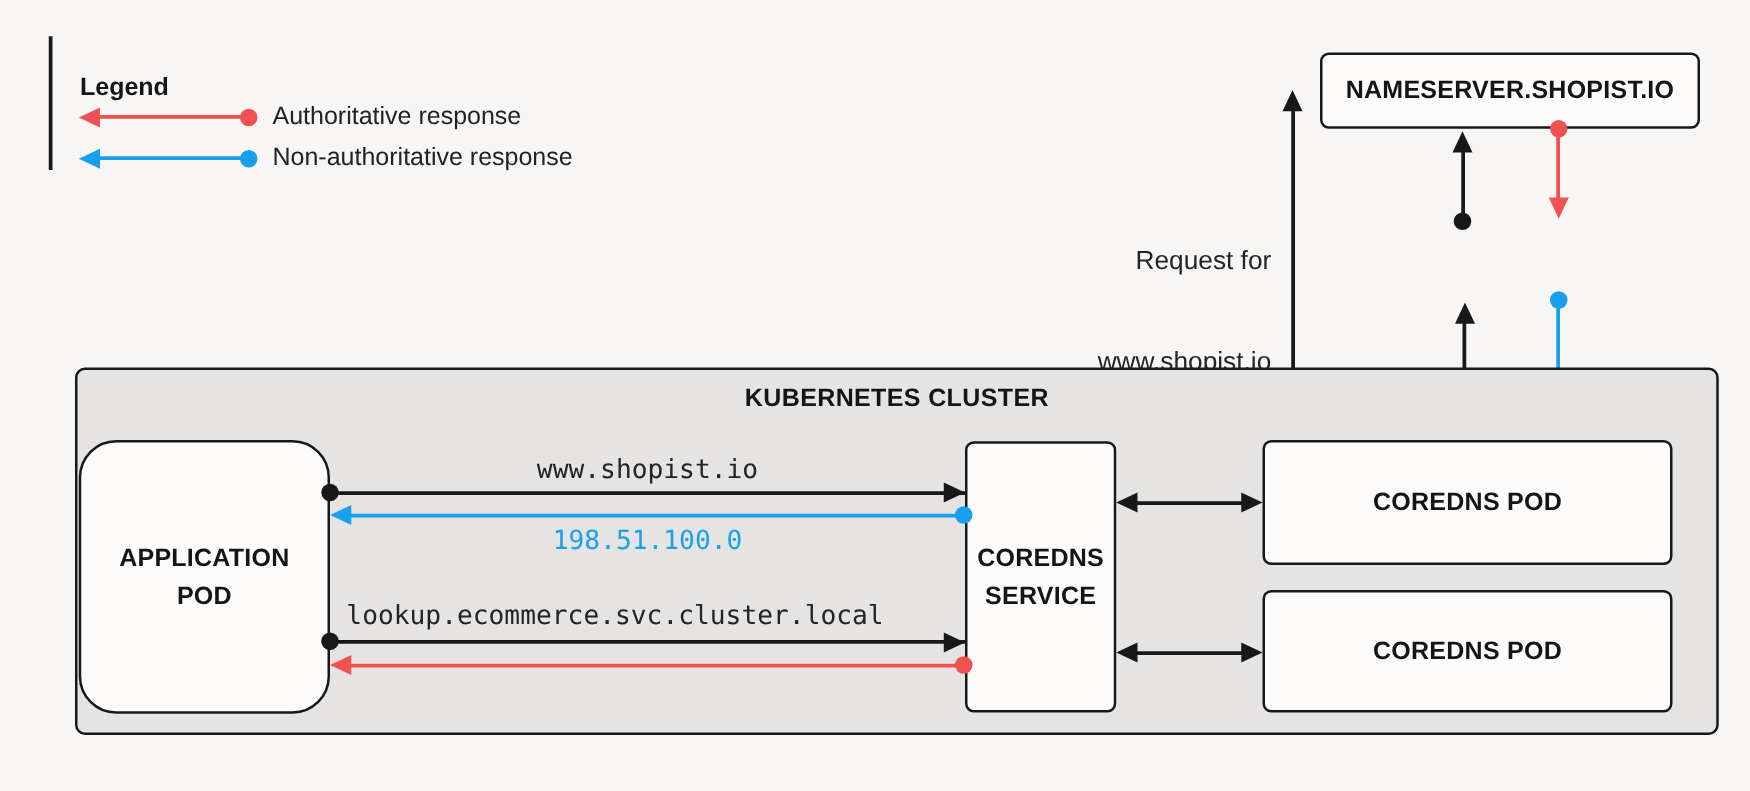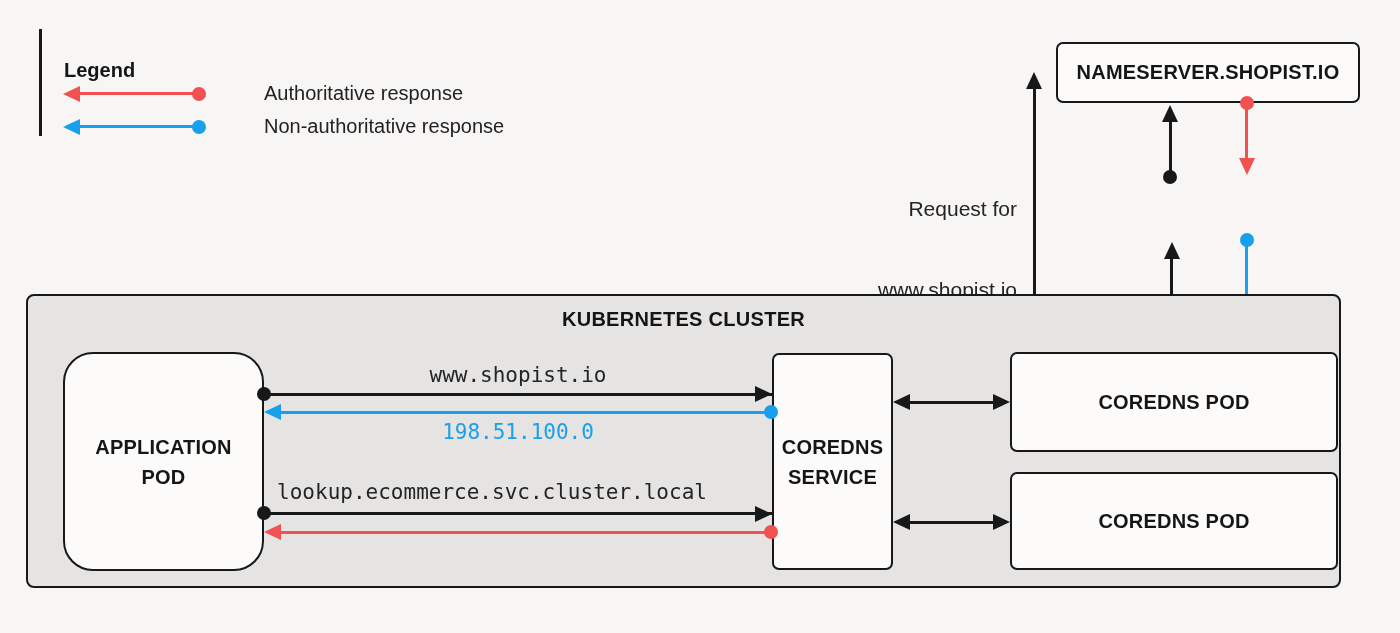--- a/index.html
+++ b/index.html
@@ -41,21 +41,21 @@
   .mono{position:absolute;font-family:"DejaVu Sans Mono",monospace;font-size:21px;
     color:#232426;white-space:nowrap;line-height:24px;}
   .mono.center{transform:translateX(-50%);}
   .mono.blue-t{color:var(--blue);} .mono.red-t{color:var(--red);}
   .annotation{position:absolute;font-family:Liberation Sans, sans-serif;font-size:21px;
     line-height:27px;text-align:right;color:#232426;white-space:pre;}
 
   
   .legend-bar{position:absolute;left:39px;top:29px;width:3px;height:107px;background:var(--black);}
   .legend-title{position:absolute;left:64px;top:28px;font-weight:700;font-size:20px;color:#141517;margin-top:31px;}
-  .legend-label{position:absolute;font-size:20px;color:#212224;margin-left:46px;}
+  .legend-label{position:absolute;font-size:20px;color:#212224;}
 </style>
 </head>
 <body>
 
 <div class="canvas">
 
   <div>
     <div class="legend-bar"></div>
     <div class="legend-title">Legend</div>
 
@@ -107,21 +107,21 @@
     <div class="vline bg-black" style="left:1170px;top:258px;height:94px;"></div>
     <div class="dot bg-black" style="left:1165px;top:344px;"></div>
   </div>
 
   <div>
     <div class="dot bg-blue" style="left:1240px;top:233px;"></div>
     <div class="vline bg-blue" style="left:1245px;top:240px;height:96px;"></div>
     <div class="tri tri-down blue" style="left:1239px;top:335px;"></div>
   </div>
 
-  <div class="cluster" style="left:26px;top:294px;width:1315px;height:294px;">
+  <div class="cluster" style="left:60px;top:294px;width:1315px;height:294px;">
     <div class="cluster-title">KUBERNETES CLUSTER</div>
   </div>
 
   <div class="node" style="left:63px;top:352px;width:201px;height:219px;line-height:30px;border-radius:30px;">
     <span>APPLICATION</span>
     <span>POD</span>
   </div>
 
   <div class="node" style="left:772px;top:353px;width:121px;height:217px;line-height:30px;">
     <span>COREDNS</span>

